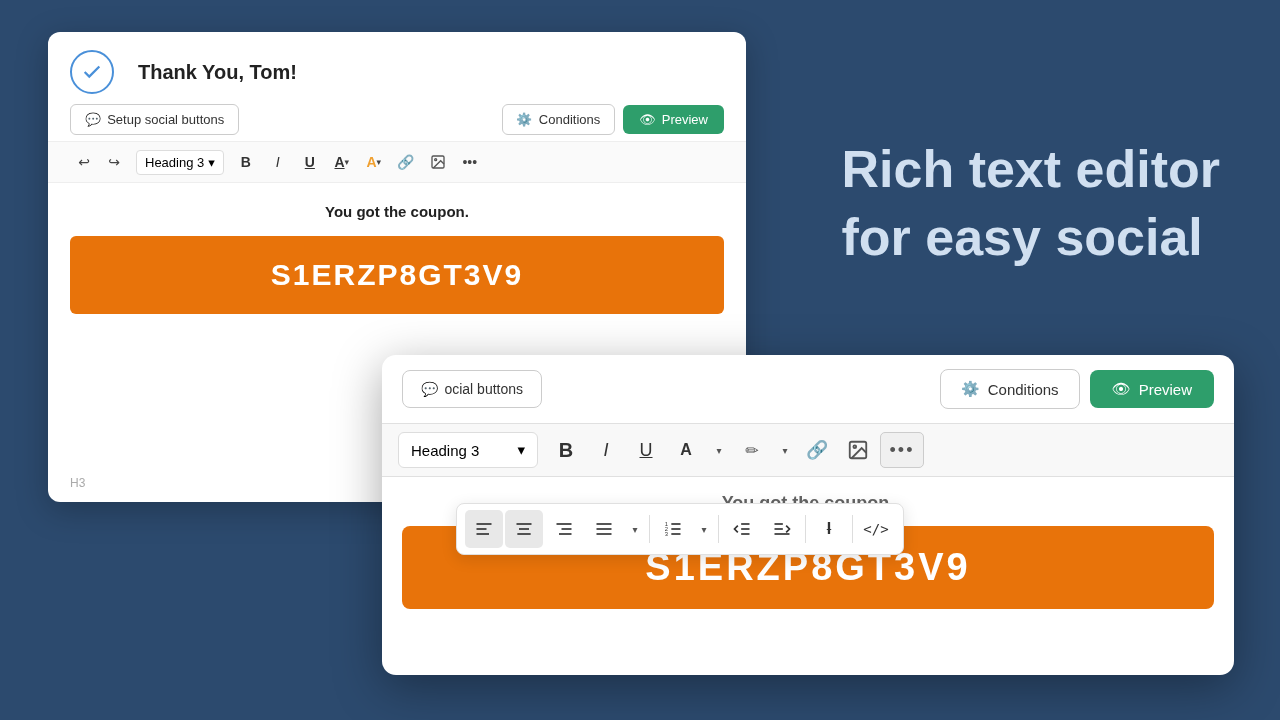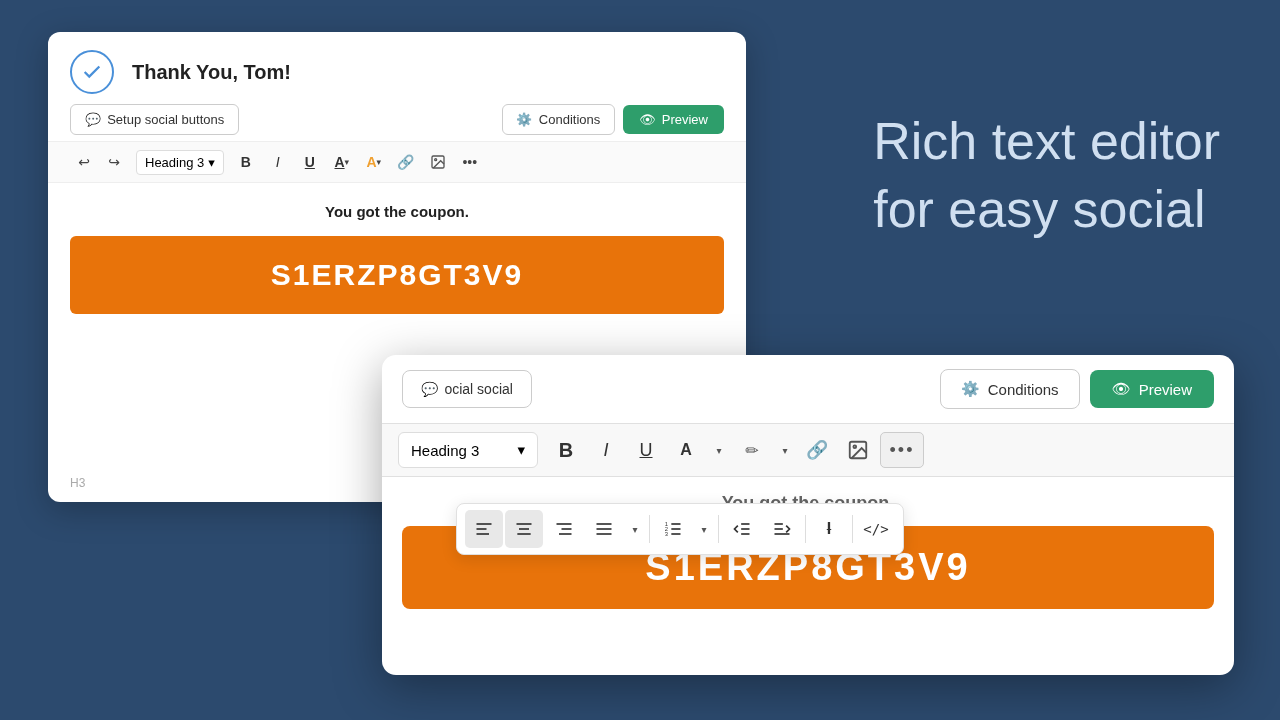--- a/index.html
+++ b/index.html
@@ -10,24 +10,24 @@
       background: #2c4a6e;
       font-family: -apple-system, BlinkMacSystemFont, 'Segoe UI', sans-serif;
       overflow: hidden;
       position: relative;
     }
 
     
     .bg-text {
       position: absolute;
       right: 60px;
-      top: 108px;
+      top: 136px;
       color: #d0dff0;
       font-size: 52px;
-      font-weight: 400;
+      font-weight: 700;
       line-height: 1.3;
       max-width: 420px;
       z-index: 0;
     }
 
     
     .card-1 {
       position: absolute;
       top: 32px;
       left: 48px;
@@ -37,21 +37,21 @@
       border-radius: 12px;
       box-shadow: 0 8px 32px rgba(0,0,0,0.25);
       overflow: hidden;
       z-index: 1;
     }
 
     .card-1-header {
       display: flex;
       align-items: center;
       padding: 18px 22px 10px 22px;
-      gap: 18px;
+      gap: 24px;
     }
 
     .thank-you-icon {
       width: 44px;
       height: 44px;
       border-radius: 50%;
       border: 2.5px solid #4a90d9;
       display: flex;
       align-items: center;
       justify-content: center;
@@ -511,21 +511,21 @@
   </div>
 
   <div class="card-1-footer">H3</div>
 </div>
 
 <div class="card-2">
 
   <div class="card-2-toolbar">
     <button class="btn-social-2">
       <span>💬</span>
-      <span>ocial social</span>
+      <span>ocial buttons</span>
     </button>
     <div class="spacer"></div>
     <button class="btn-conditions-2">
       <span>⚙️</span>
       <span>Conditions</span>
     </button>
     <button class="btn-preview-2">
       <span>👁</span>
       <span>Preview</span>
     </button>

